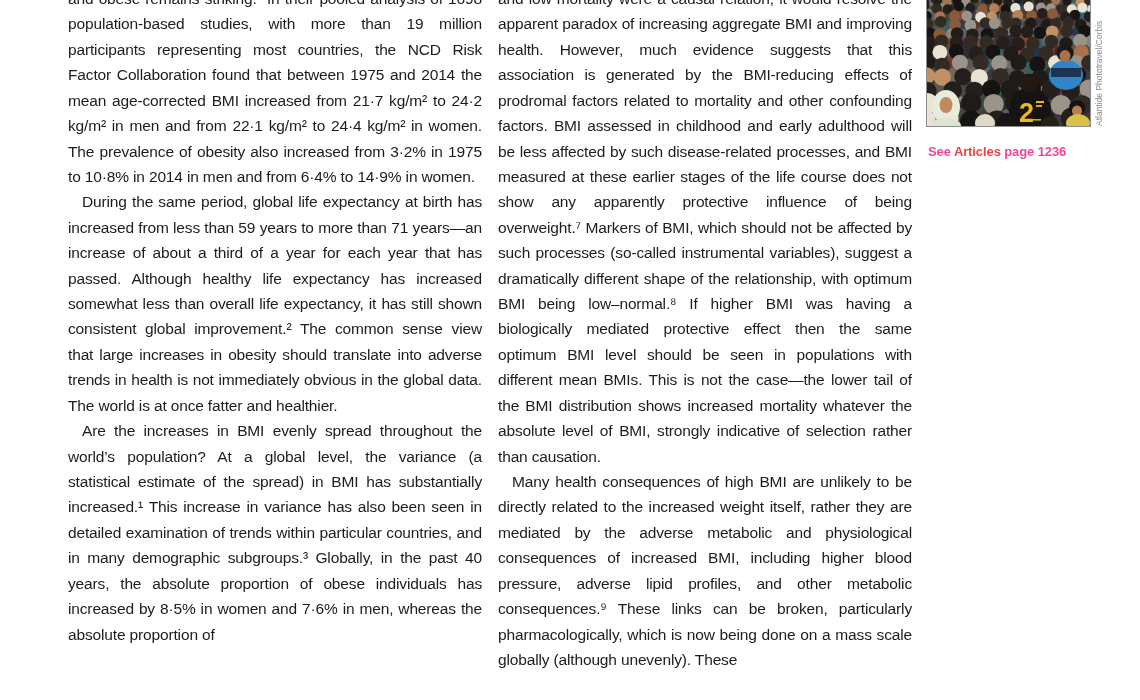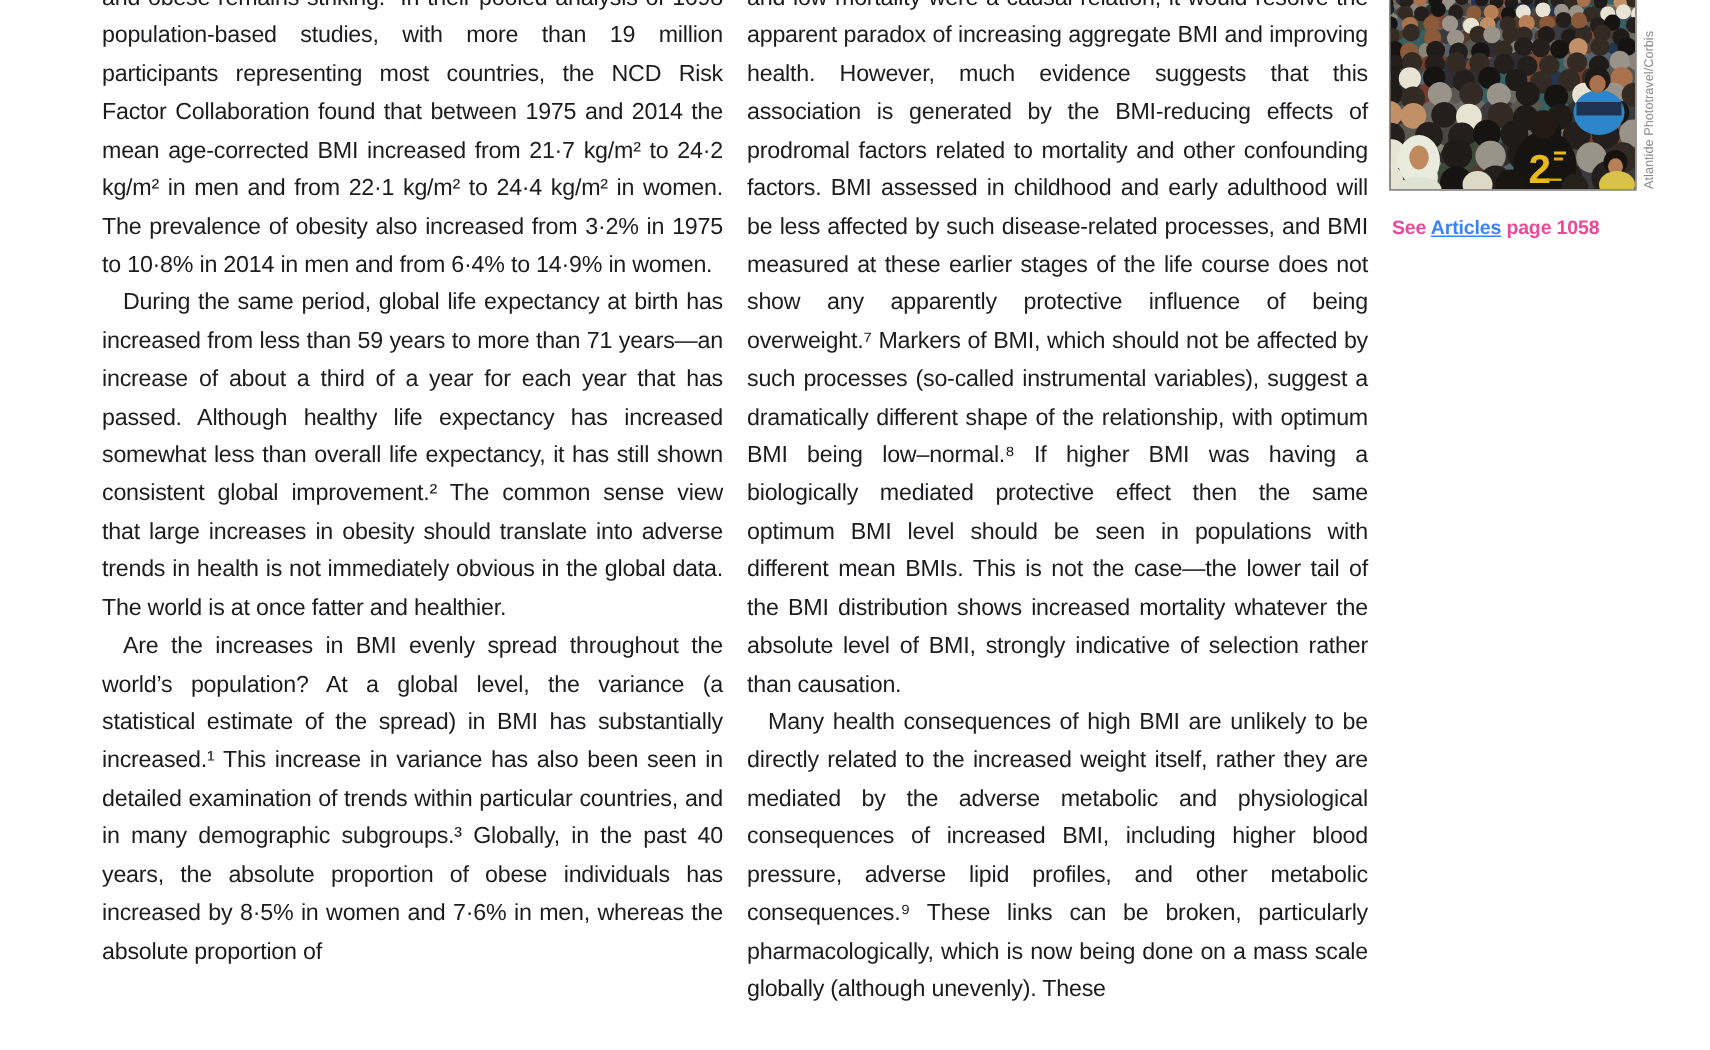--- a/index.html
+++ b/index.html
@@ -25,21 +25,21 @@
   .credit{
     position:absolute;left:1094px;top:126px;
     transform:rotate(-90deg);transform-origin:0 0;
     white-space:nowrap;font-size:8.5px;color:#8a8a8a;letter-spacing:0;
   }
   .see-note{
     position:absolute;left:928px;top:144px;
     font-size:13px;font-weight:bold;letter-spacing:-0.1px;
   }
   .see-note .navy{color:#ec4899;}
-  .see-note .red{color:#3b82f6;text-decoration:underline;}
+  .see-note .red{color:#ef4444;}
 </style>
 </head>
 <body>
 
 <main>
 
   <div class="col col1">
       <p>and obese remains striking.” In their pooled analysis of 1698 population-based studies, with more than 19 million participants representing most countries, the NCD Risk Factor Collaboration found that between 1975 and 2014 the mean age-corrected BMI increased from 21·7 kg/m² to 24·2 kg/m² in men and from 22·1 kg/m² to 24·4 kg/m² in women. The prevalence of obesity also increased from 3·2% in 1975 to 10·8% in 2014 in men and from 6·4% to 14·9% in women.</p>
       <p class="indent">During the same period, global life expectancy at birth has increased from less than 59 years to more than 71 years—an increase of about a third of a year for each year that has passed. Although healthy life expectancy has increased somewhat less than overall life expectancy, it has still shown consistent global improvement.² The common sense view that large increases in obesity should translate into adverse trends in health is not immediately obvious in the global data. The world is at once fatter and healthier.</p>
       <p class="indent">Are the increases in BMI evenly spread throughout the world’s population? At a global level, the variance (a statistical estimate of the spread) in BMI has substantially increased.¹ This increase in variance has also been seen in detailed examination of trends within particular countries, and in many demographic subgroups.³ Globally, in the past 40 years, the absolute proportion of obese individuals has increased by 8·5% in women and 7·6% in men, whereas the absolute proportion of</p>
@@ -549,16 +549,16 @@
         <ellipse cx="150" cy="156" rx="5" ry="5.5" fill="#b77f55"></ellipse>
         <ellipse cx="151" cy="168" rx="12" ry="9" fill="#d8c24a"></ellipse>
         <circle cx="80" cy="168" r="10" fill="#191511"></circle>
         <circle cx="123" cy="170" r="9" fill="#24201a"></circle>
       </svg>
   </div>
 
   <div class="credit">Atlantide Phototravel/Corbis</div>
 
   <div class="see-note">
-    <span class="navy">See </span><span class="red">Articles</span><span class="navy"> page 1058</span>
+    <span class="navy">See </span><span class="red">Articles</span><span class="navy"> page 1236</span>
   </div>
 
 </main>
 
 </body></html>

